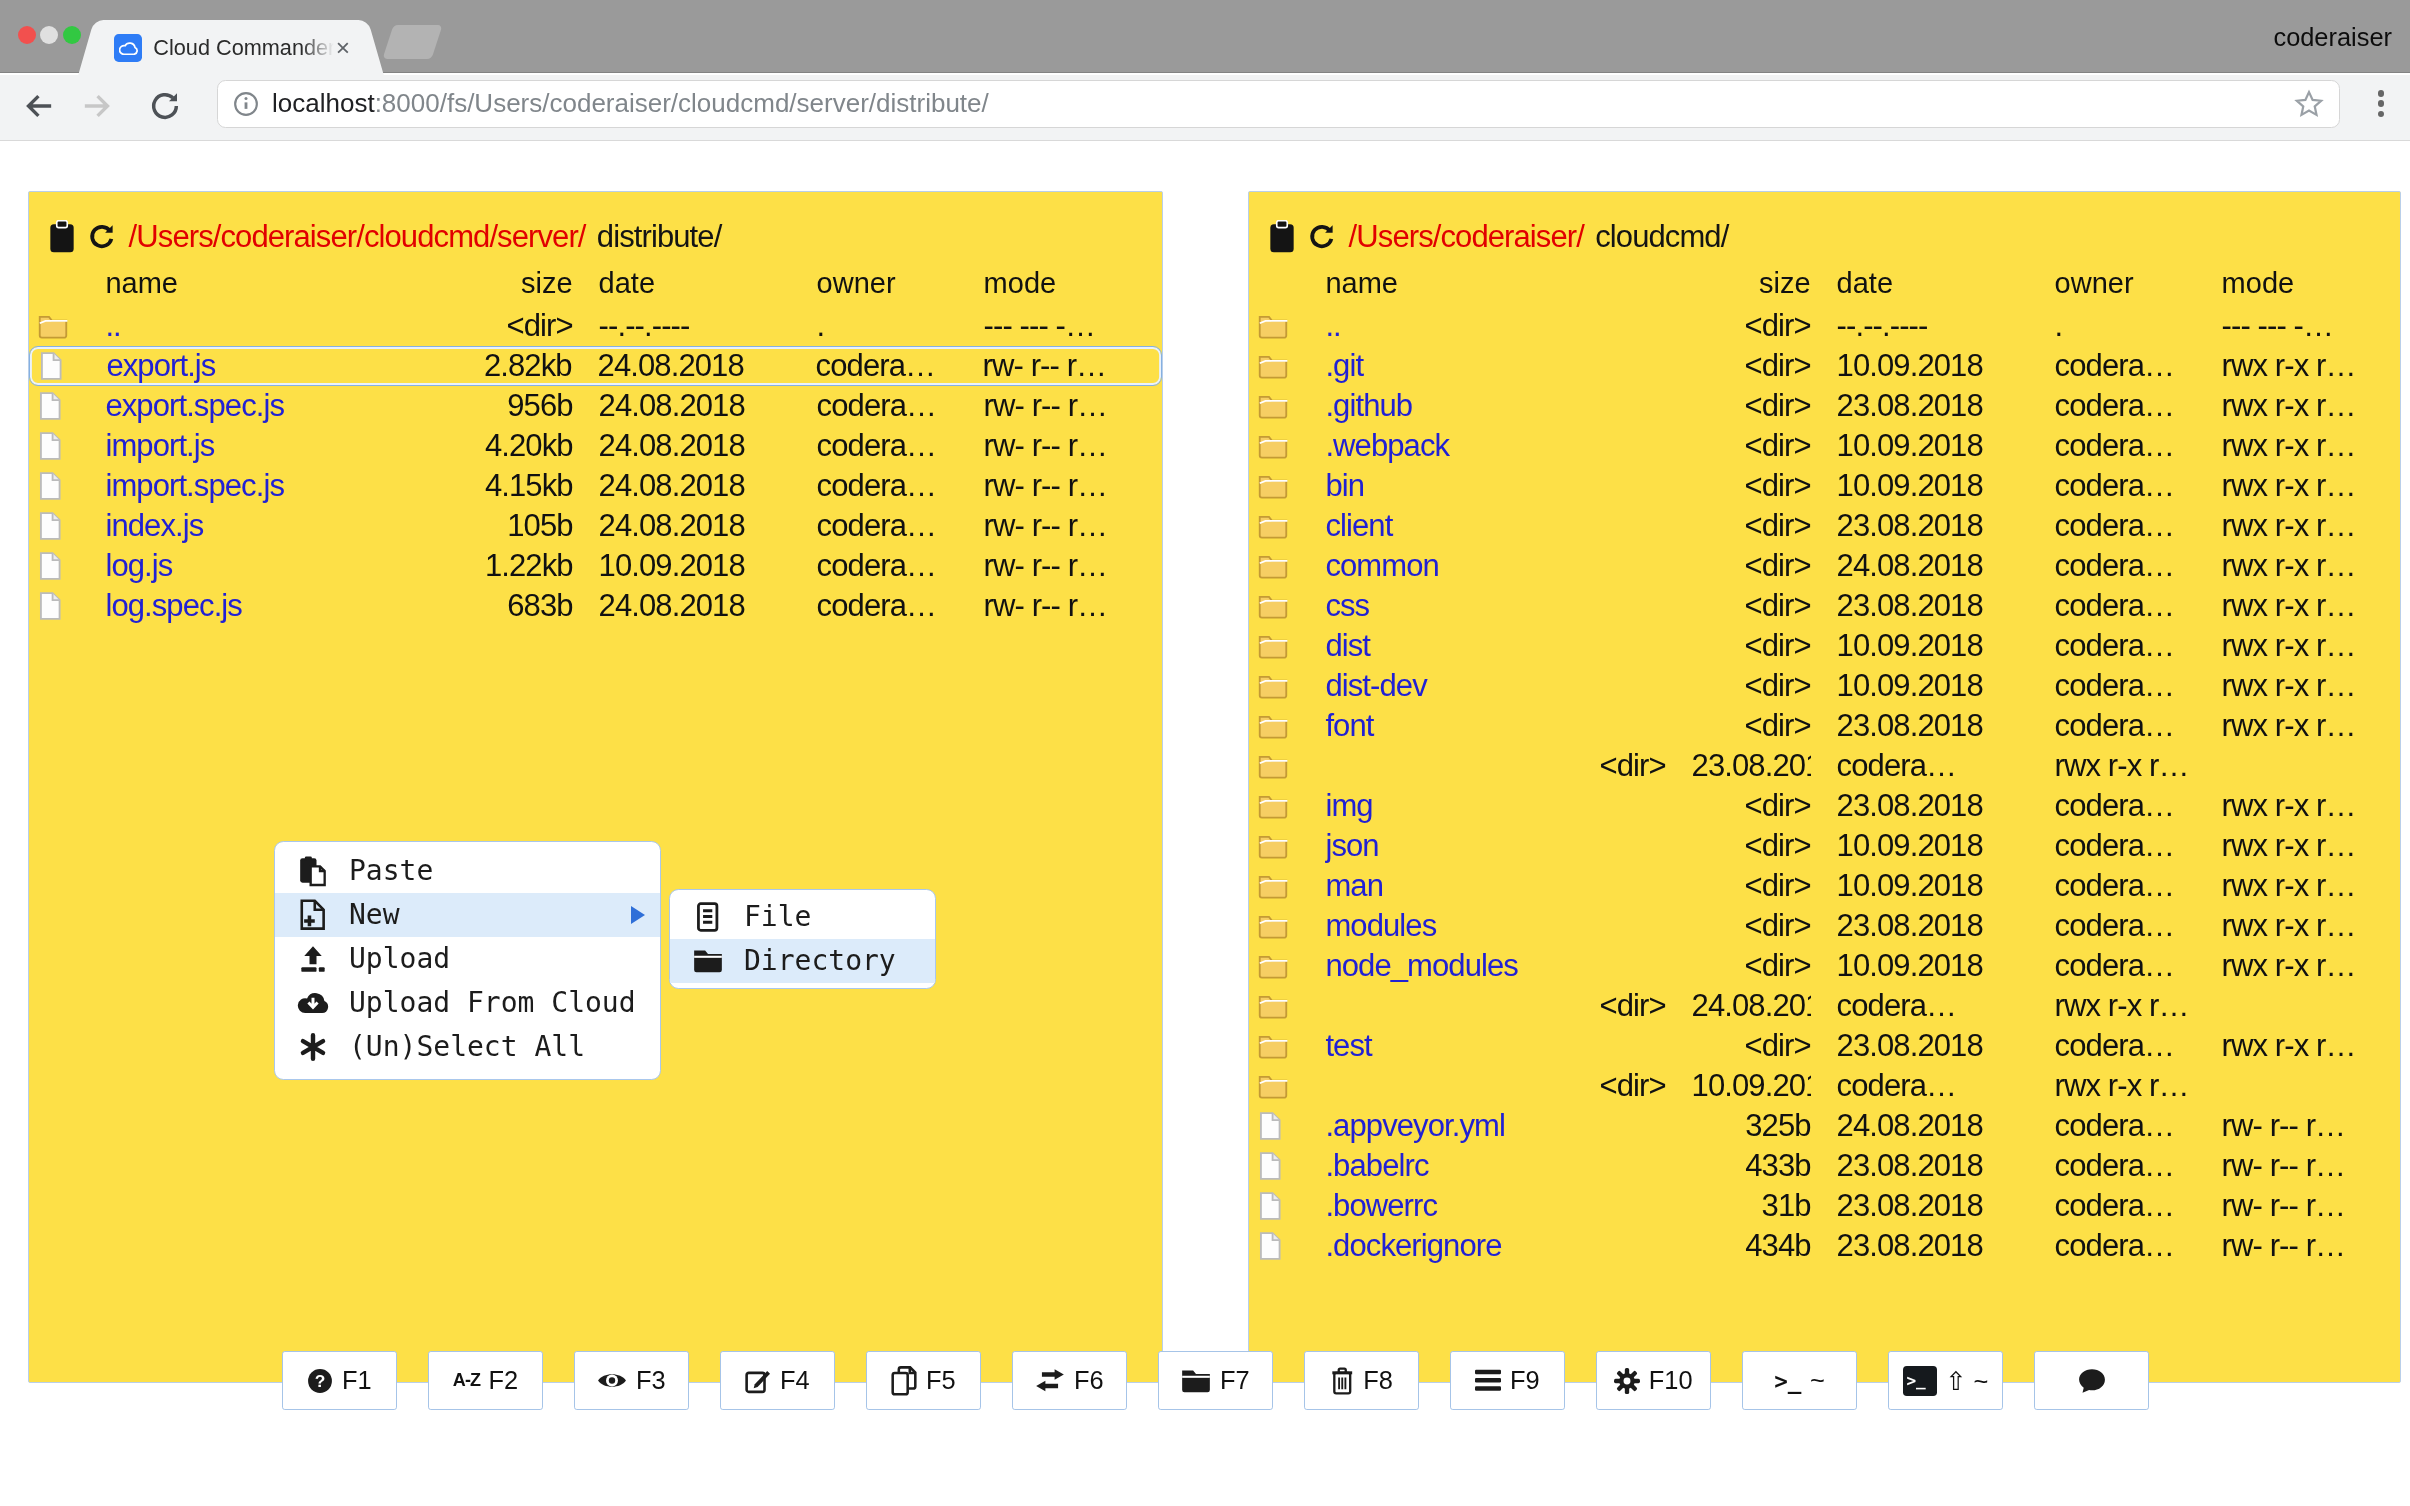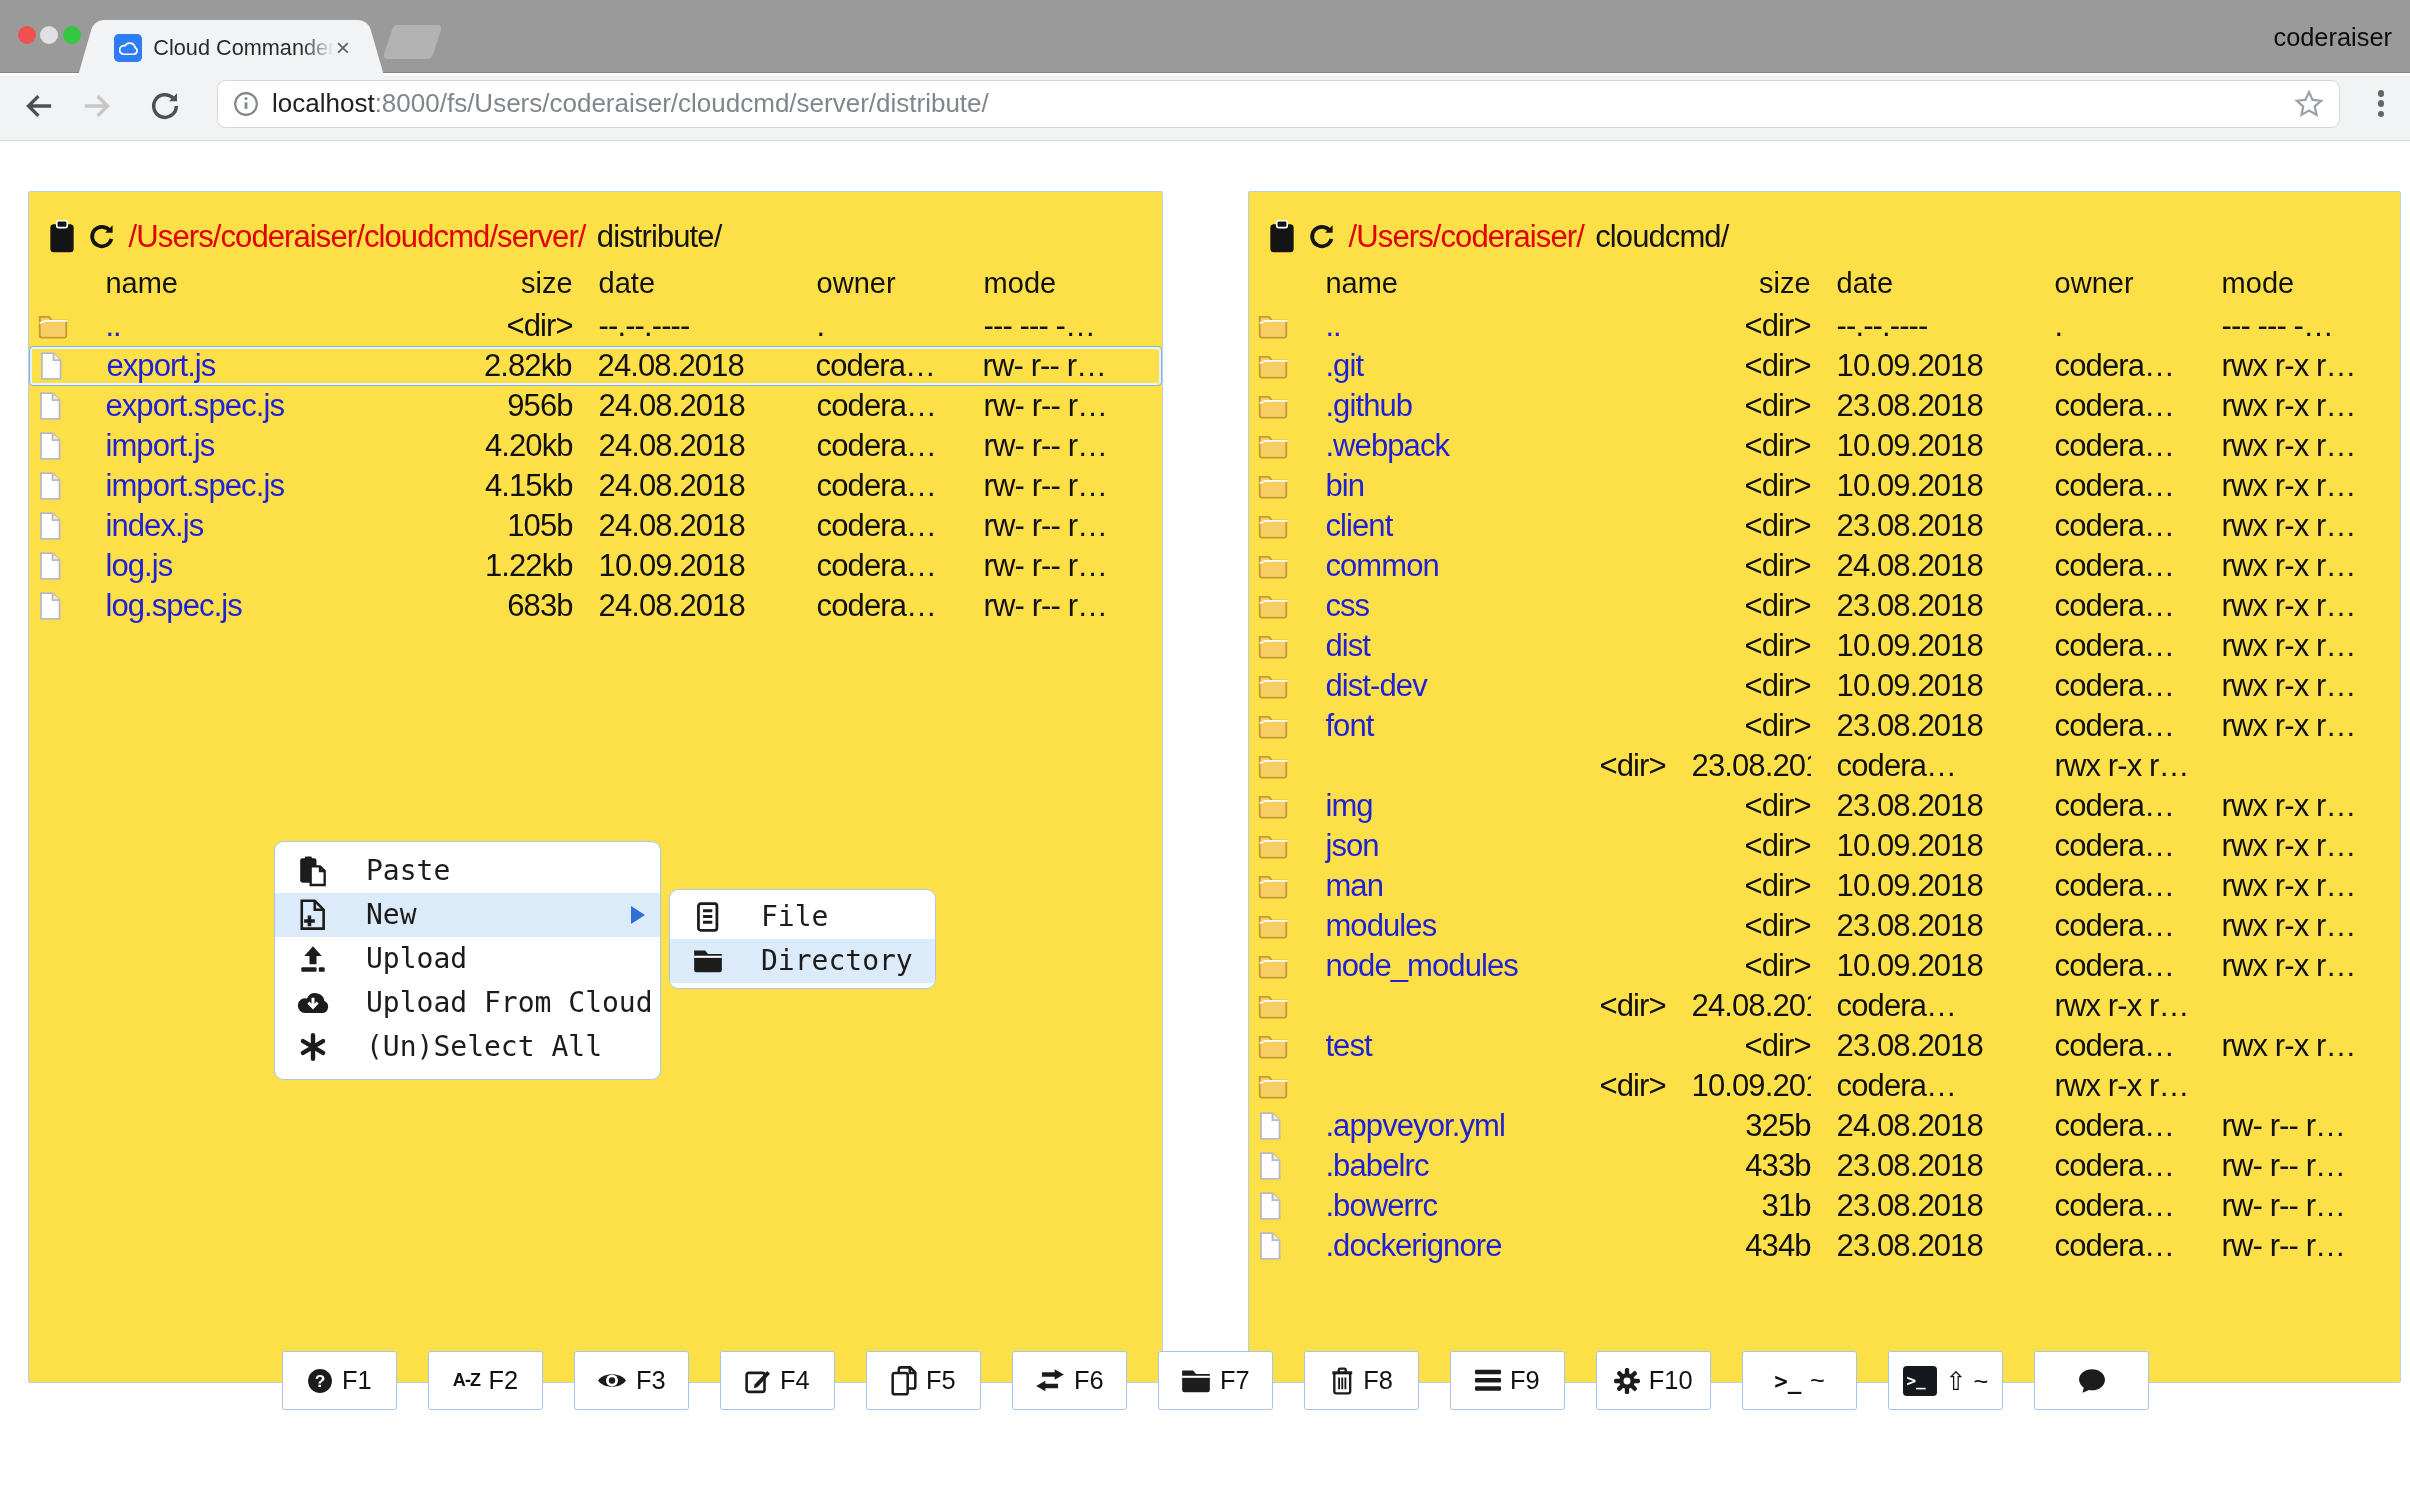--- a/index.html
+++ b/index.html
@@ -54,29 +54,29 @@
   .fgrid{display:grid;grid-template-columns:41px minmax(0,1fr) 119px 192px 141px minmax(0,169px);
     column-gap:26px;padding:0 9.4px;align-items:center}
   .fhead{height:45px;font-size:29px;margin-top:1.9px}
   .fhead .size{text-align:right}
   .flist{overflow:hidden}
   .panel.right .flist{height:960px}
   .frow{height:40px;font-size:31px;line-height:40px;letter-spacing:-0.9px}
   .frow .cell{white-space:nowrap;overflow:hidden}
   .frow .name{color:var(--link-blue)}
   .frow .size{text-align:right}
-  .frow.current{border:1.9px solid var(--current-border);border-radius:4px;
+  .frow.current{border:1.9px solid var(--current-border);border-radius:9px;
     box-shadow:inset 0 0 0 1.9px #eaf2fb}
   .ficon{display:flex;align-items:center}
   
   .menu{position:absolute;background:#fff;border:1.9px solid #a9c7ec;border-radius:9.4px;
     font-family:"DejaVu Sans Mono",monospace;font-size:28px;color:#1c1c1c;padding:6.6px 0;z-index:5}
   .menu.main{left:274px;top:841px;width:387px;height:239px}
   .menu.sub{left:669px;top:889px;width:267px;height:100px;padding:4.7px 0}
-  .mitem{height:44px;display:flex;align-items:center;padding:0 15px 0 21px;gap:36px;white-space:nowrap}
+  .mitem{height:44px;display:flex;align-items:center;padding:0 15px 0 21px;gap:19px;white-space:nowrap}
   .mitem.hl{background:var(--highlight)}
   .micon{width:34px;display:flex;justify-content:center;flex:none}
   .marrow{margin-left:auto;width:0;height:0;border-left:14px solid #2f6fd8;
     border-top:9.4px solid transparent;border-bottom:9.4px solid transparent}
   
   .fkeys{position:absolute;left:282px;top:1351px;display:flex;gap:31px}
   .fkey{width:115px;height:59px;border:1.9px solid var(--btn-border);border-radius:2.8px;background:#fff;
     display:flex;align-items:center;justify-content:center;gap:8.5px;color:#111}
   .fkey .flabel{font-size:25.4px}
   .fkey .az{font-size:18px;font-weight:bold;letter-spacing:-0.9px}

